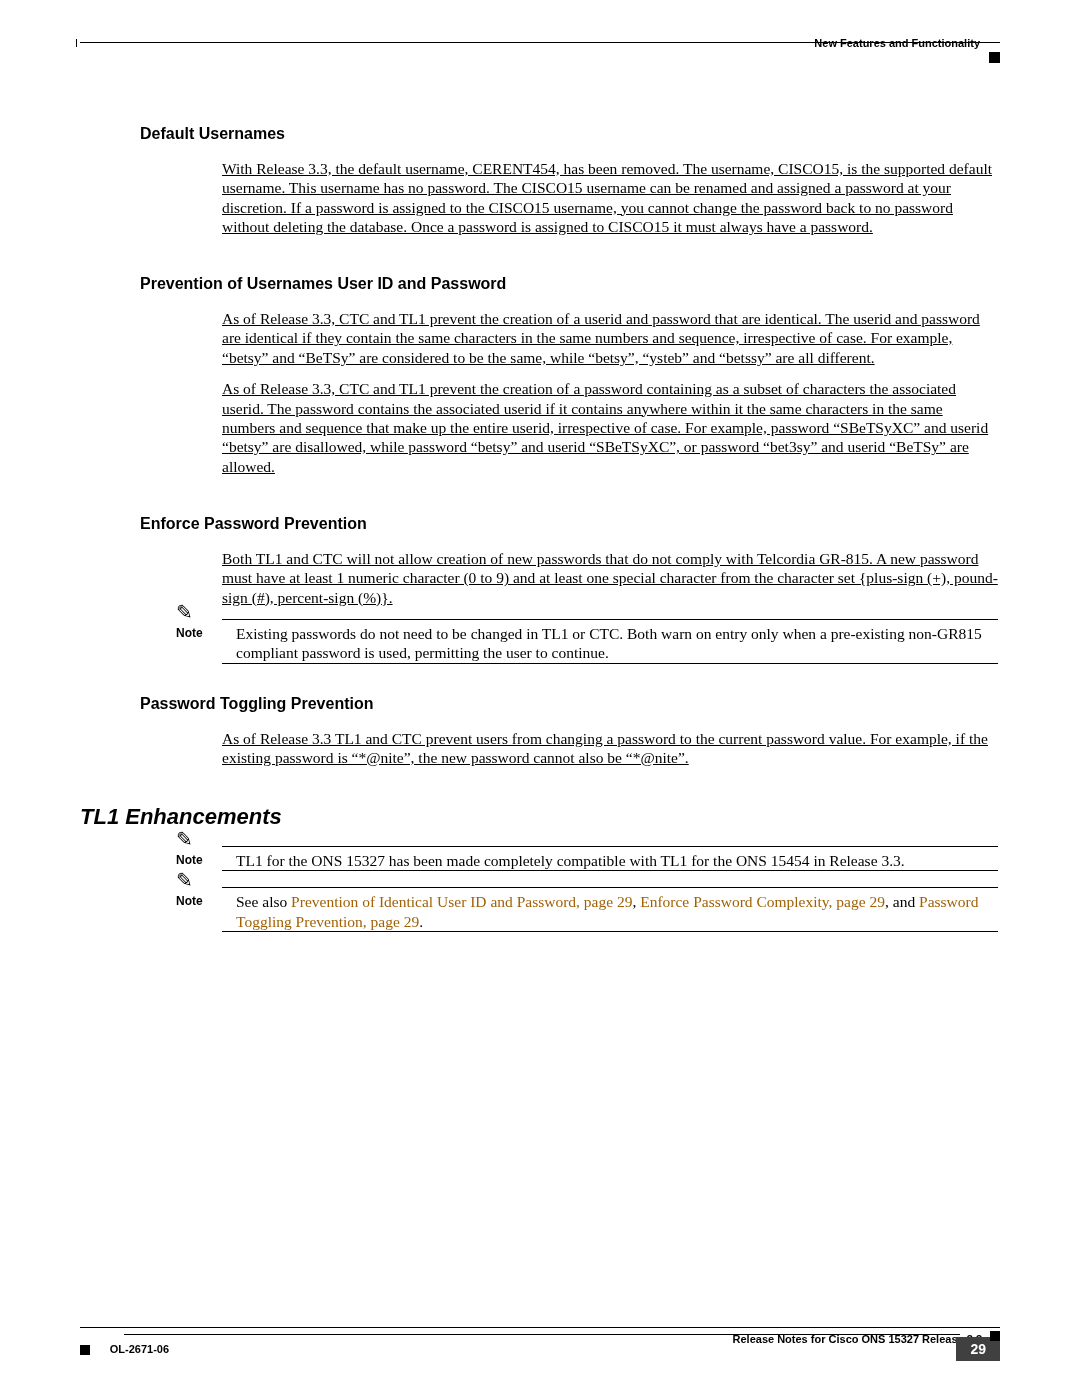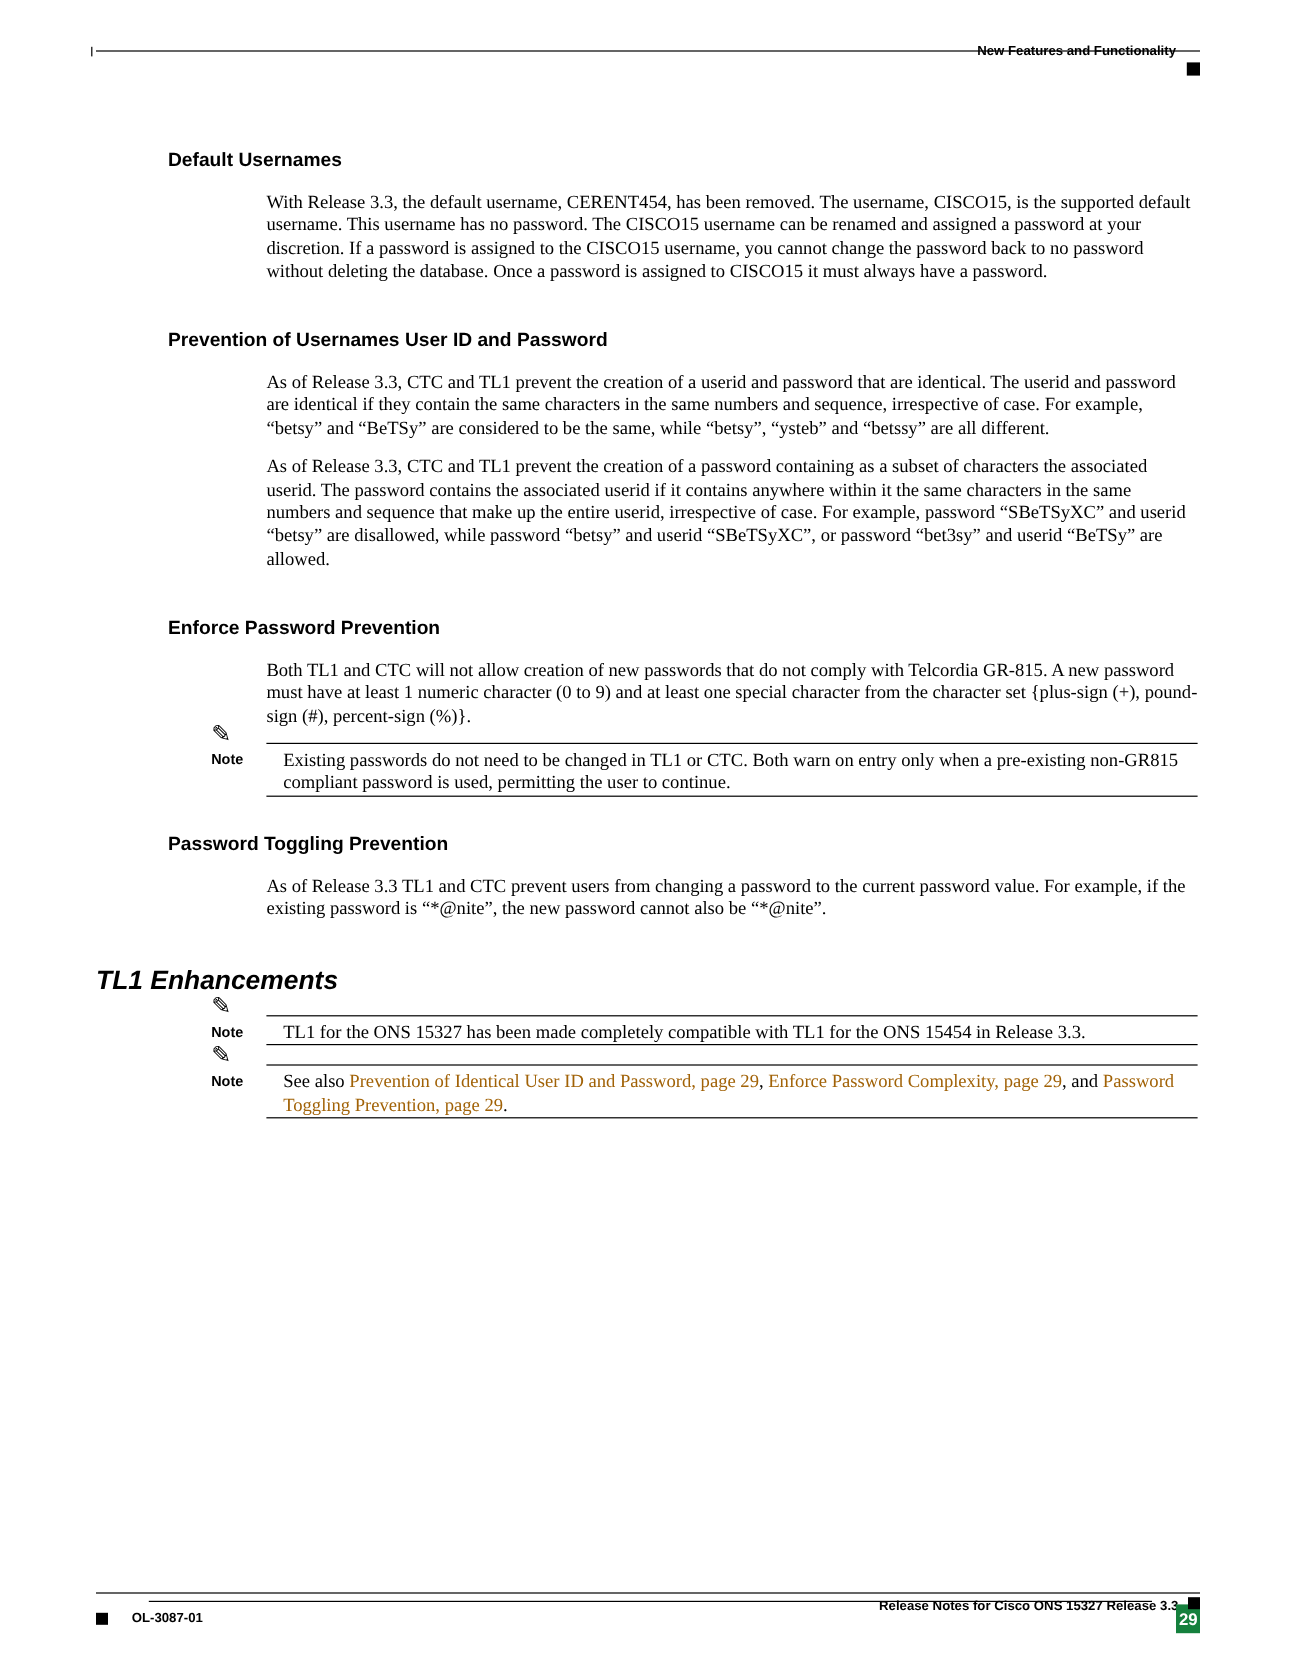--- a/index.html
+++ b/index.html
@@ -67,20 +67,21 @@
     font-weight: bold;
     font-size: 22px;
     margin: 36px 0 14px -60px;
     font-style: italic;
   }
   .para {
     margin: 0 0 12px 82px;
     text-align: left;
     font-size: 15.5px;
     line-height: 1.25;
+    text-decoration: underline;
   }
   .spacer-sm { height: 26px; }
   .note-block {
     margin: 10px 0 16px 36px;
     position: relative;
   }
   .note-hr {
     border: none;
     border-top: 1px solid #000;
     margin: 0 0 4px 46px;
@@ -152,26 +153,26 @@
   }
   .footer-square-left {
     width: 10px;
     height: 10px;
     background: #000;
     display: inline-block;
     vertical-align: middle;
     margin-right: 4px;
   }
   .page-num {
-    background: #15803d;
+    background: #404040;
     color: #fff;
     font-family: Arial, Helvetica, sans-serif;
     font-weight: bold;
     font-size: 14px;
-    padding: 3px 2px;
+    padding: 3px 14px;
   }
   .footer-inner-line {
     border-top: 1px solid #000;
     margin-left: 44px;
     margin-right: 40px;
     margin-top: -12px;
     margin-bottom: 2px;
   }
 </style>
 </head>
@@ -242,19 +243,19 @@
 
   <div class="footer">
     <div class="footer-top-line">
       <div class="footer-square"></div>
     </div>
     <div class="footer-title">Release Notes for Cisco ONS 15327 Release 3.3</div>
     <div class="footer-inner-line"></div>
     <div class="footer-bottom">
       <div>
         <span class="footer-square-left"></span>
-        <span class="footer-docid">OL-3087-01</span>
+        <span class="footer-docid">OL-2671-06</span>
       </div>
       <div class="page-num">29</div>
     </div>
   </div>
 
 </div>
 
 </body></html>

